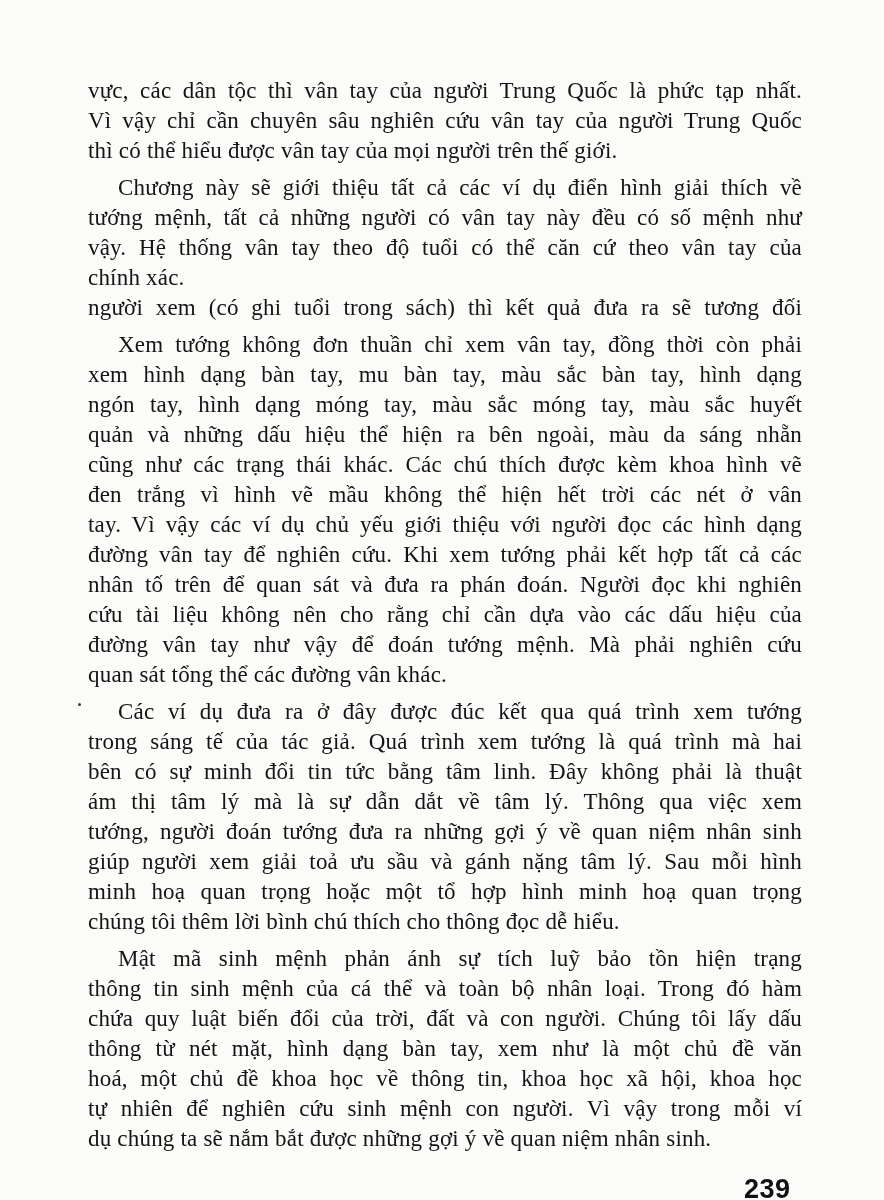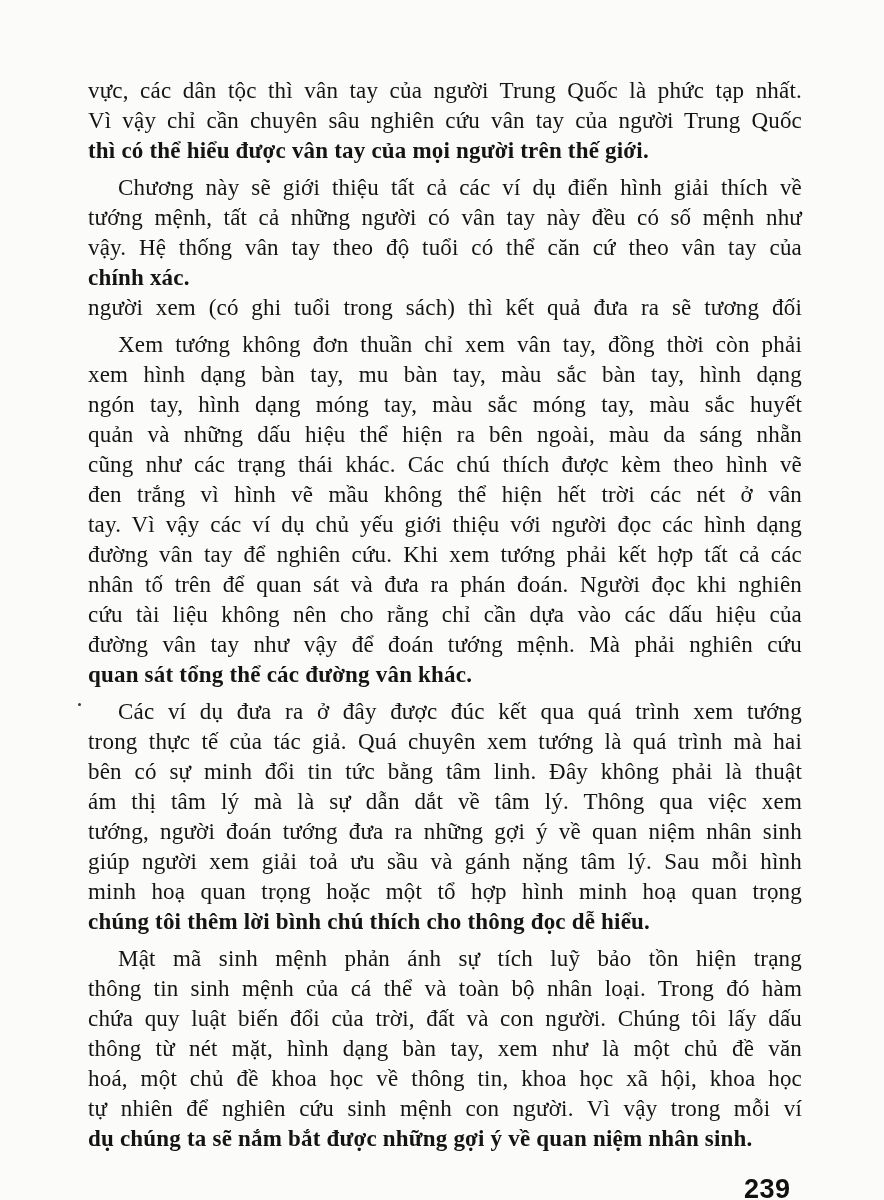--- a/index.html
+++ b/index.html
@@ -34,21 +34,20 @@
   .line {
     font-size: 23px;
     line-height: 30px;
     text-align: justify;
     text-align-last: justify;
     white-space: nowrap;
     letter-spacing: 0.2px;
   }
   .line.last {
     text-align-last: left;
-    font-weight: bold;
   }
   .para.indent .line:first-child {
     text-indent: 30px;
   }
   .page-number {
     position: absolute;
     top: 1158px;
     left: 744px;
     width: 60px;
     font-family: "Liberation Sans", sans-serif;
@@ -89,33 +88,33 @@
       <div class="line">vậy. Hệ thống vân tay theo độ tuổi có thể căn cứ theo vân tay của</div>
       <div class="line last">chính xác.</div>
       <div class="line">người xem (có ghi tuổi trong sách) thì kết quả đưa ra sẽ tương đối</div>
     </div>
 
     <div class="para indent">
       <div class="line">Xem tướng không đơn thuần chỉ xem vân tay, đồng thời còn phải</div>
       <div class="line">xem hình dạng bàn tay, mu bàn tay, màu sắc bàn tay, hình dạng</div>
       <div class="line">ngón tay, hình dạng móng tay, màu sắc móng tay, màu sắc huyết</div>
       <div class="line">quản và những dấu hiệu thể hiện ra bên ngoài, màu da sáng nhẵn</div>
-      <div class="line">cũng như các trạng thái khác. Các chú thích được kèm theo hình vẽ</div>
+      <div class="line">cũng như các trạng thái khác. Các chú thích được kèm khoa hình vẽ</div>
       <div class="line">đen trắng vì hình vẽ mầu không thể hiện hết trời các nét ở vân</div>
       <div class="line">tay. Vì vậy các ví dụ chủ yếu giới thiệu với người đọc các hình dạng</div>
       <div class="line">đường vân tay để nghiên cứu. Khi xem tướng phải kết hợp tất cả các</div>
       <div class="line">nhân tố trên để quan sát và đưa ra phán đoán. Người đọc khi nghiên</div>
       <div class="line">cứu tài liệu không nên cho rằng chỉ cần dựa vào các dấu hiệu của</div>
       <div class="line">đường vân tay như vậy để đoán tướng mệnh. Mà phải nghiên cứu</div>
       <div class="line last">quan sát tổng thể các đường vân khác.</div>
     </div>
 
     <div class="para indent">
       <div class="line">Các ví dụ đưa ra ở đây được đúc kết qua quá trình xem tướng</div>
-      <div class="line">trong thực tế của tác giả. Quá chuyên xem tướng là quá trình mà hai</div>
+      <div class="line">trong sáng tế của tác giả. Quá trình xem tướng là quá trình mà hai</div>
       <div class="line">bên có sự minh đổi tin tức bằng tâm linh. Đây không phải là thuật</div>
       <div class="line">ám thị tâm lý mà là sự dẫn dắt về tâm lý. Thông qua việc xem</div>
       <div class="line">tướng, người đoán tướng đưa ra những gợi ý về quan niệm nhân sinh</div>
       <div class="line">giúp người xem giải toả ưu sầu và gánh nặng tâm lý. Sau mỗi hình</div>
       <div class="line">minh hoạ quan trọng hoặc một tổ hợp hình minh hoạ quan trọng</div>
       <div class="line last">chúng tôi thêm lời bình chú thích cho thông đọc dễ hiểu.</div>
     </div>
 
     <div class="para indent">
       <div class="line">Mật mã sinh mệnh phản ánh sự tích luỹ bảo tồn hiện trạng</div>

